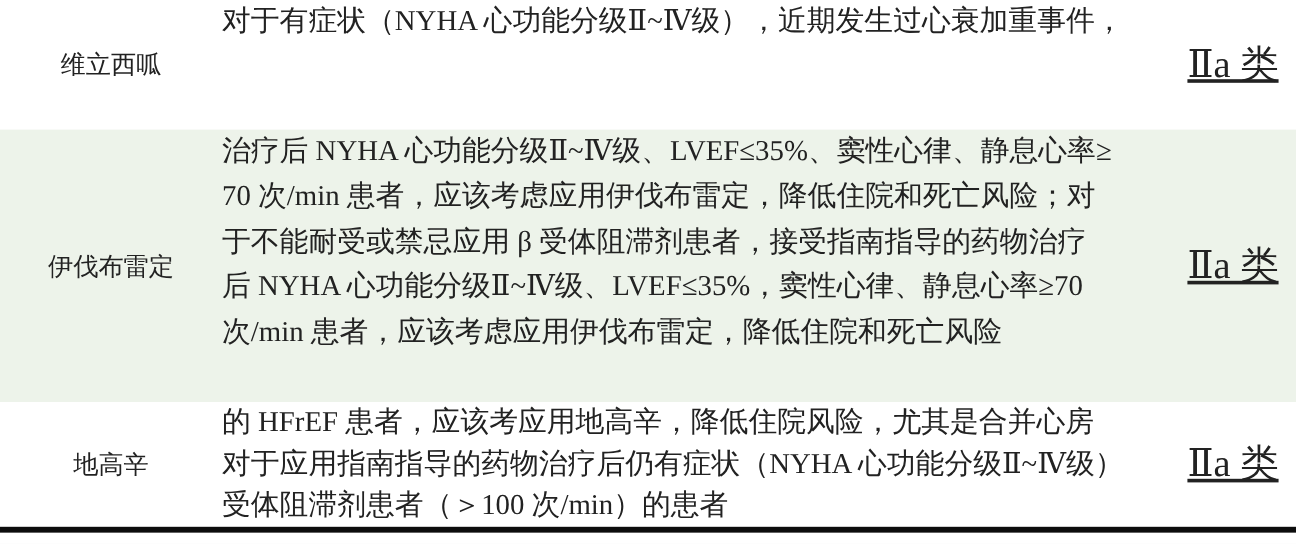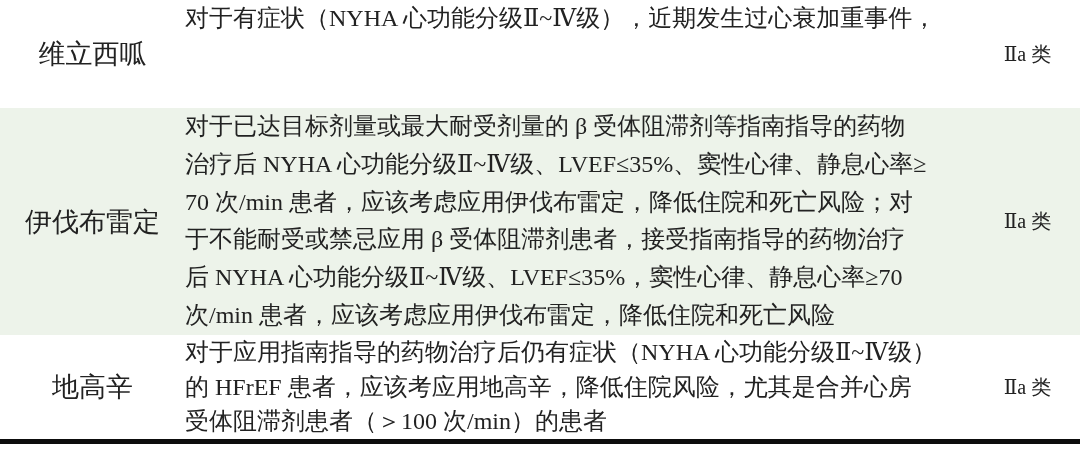--- a/index.html
+++ b/index.html
@@ -16,37 +16,38 @@
   .row { display: flex; width: 1080px; }
   .r1 { height: 108px; }
   .r2 { height: 227px; }
   .r3 { height: 104px; }
   .col-drug {
     width: 185px;
     flex: 0 0 185px;
     display: flex;
     align-items: center;
     justify-content: center;
-    font-size: 27px;
+    font-size: 21px;
   }
   .col-text {
     width: 790px;
     flex: 0 0 790px;
     display: flex;
     flex-direction: column;
     justify-content: flex-start;
     font-size: 24px;
   }
   .col-class {
     flex: 1;
     display: flex;
     align-items: center;
     justify-content: center;
-    font-size: 20px;
+    font-size: 32px;
     white-space: nowrap;
+    text-decoration: underline;
   }
   .r1 .line { line-height: 36px; }
   .r2 .line { line-height: 37.8px; }
   .r3 .line { line-height: 34.5px; }
   .line { white-space: nowrap; }
   .bottom-border { height: 5px; width: 1080px; }
   .bottom-strip { height: 9px; width: 1080px; background: #ffffff; }
 </style>
 </head>
 <body>
@@ -58,35 +59,34 @@
       <div class="col-drug">维立西呱</div>
       <div class="col-text">
         <div class="line">对于有症状（NYHA 心功能分级Ⅱ~Ⅳ级），近期发生过心衰加重事件，</div>
       </div>
       <div class="col-class">Ⅱa 类</div>
     </div>
 
     <div class="row r2" style="background-color: rgb(237, 243, 234);">
       <div class="col-drug">伊伐布雷定</div>
       <div class="col-text">
-        <div class="line">对于已达目标剂量或最大耐受剂量的 β 受体阻滞剂等指南指导的药物</div>
         <div class="line">治疗后 NYHA 心功能分级Ⅱ~Ⅳ级、LVEF≤35%、窦性心律、静息心率≥</div>
         <div class="line">70 次/min 患者，应该考虑应用伊伐布雷定，降低住院和死亡风险；对</div>
         <div class="line">于不能耐受或禁忌应用 β 受体阻滞剂患者，接受指南指导的药物治疗</div>
         <div class="line">后 NYHA 心功能分级Ⅱ~Ⅳ级、LVEF≤35%，窦性心律、静息心率≥70</div>
         <div class="line">次/min 患者，应该考虑应用伊伐布雷定，降低住院和死亡风险</div>
       </div>
       <div class="col-class">Ⅱa 类</div>
     </div>
 
     <div class="row r3">
       <div class="col-drug">地高辛</div>
       <div class="col-text">
+        <div class="line">的 HFrEF 患者，应该考应用地高辛，降低住院风险，尤其是合并心房</div>
         <div class="line">对于应用指南指导的药物治疗后仍有症状（NYHA 心功能分级Ⅱ~Ⅳ级）</div>
-        <div class="line">的 HFrEF 患者，应该考应用地高辛，降低住院风险，尤其是合并心房</div>
         <div class="line">受体阻滞剂患者（＞100 次/min）的患者</div>
       </div>
       <div class="col-class">Ⅱa 类</div>
     </div>
 
     <div class="bottom-border" style="background-color: rgb(13, 13, 13);"></div>
     <div class="bottom-strip"></div>
   </div>
 </div>
 

